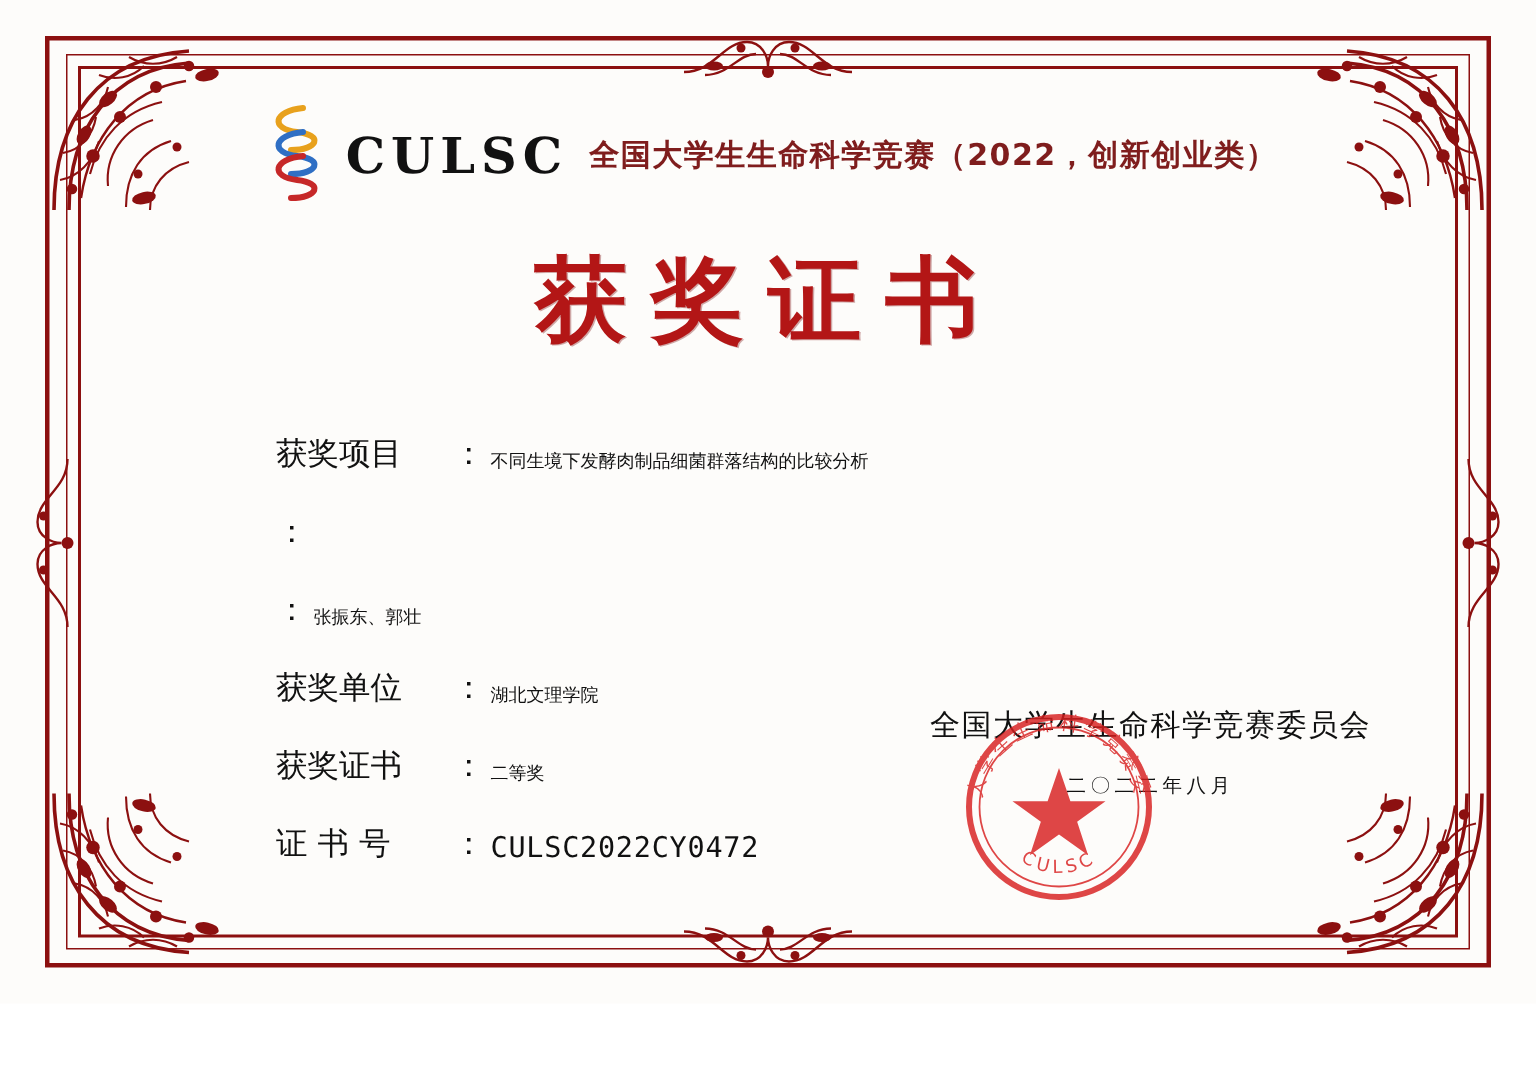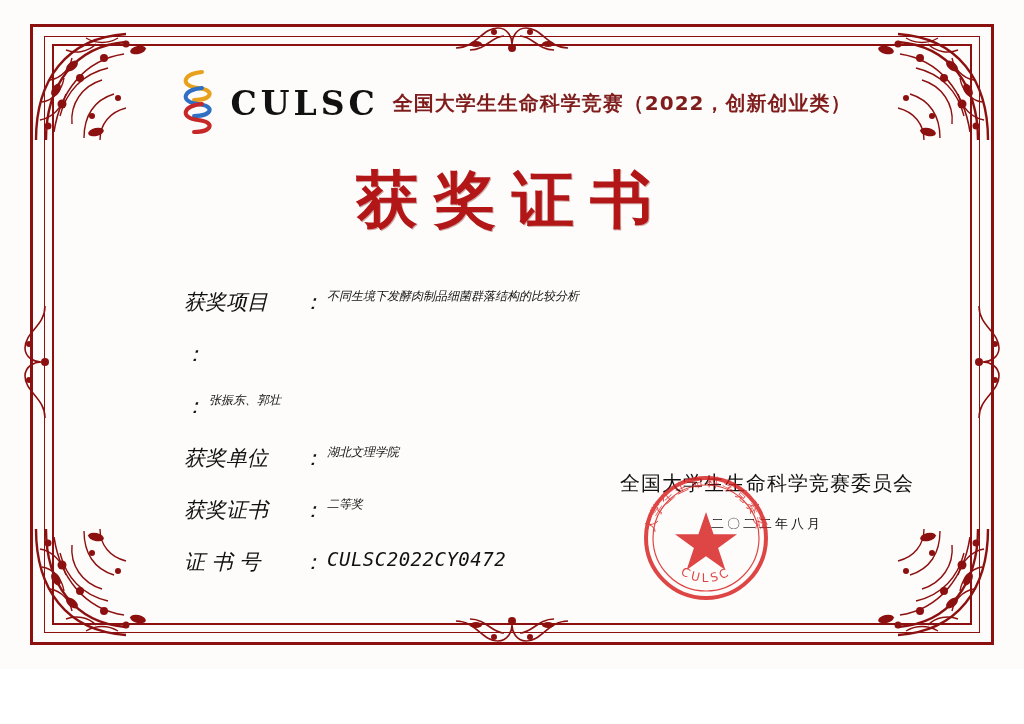--- a/index.html
+++ b/index.html
@@ -119,23 +119,22 @@
     text-shadow: 1px 1px 0 rgba(120,10,10,0.35);
     font-family: Liberation Mono, monospace;
   }
 
   .fields {
     margin-top: 46px;
     margin-left: 104px;
   }
   .field-row {
     display: flex;
-    align-items: flex-start;
+    align-items: flex-end;
     margin-bottom: 24px;
-    font-style: italic;
   }
   .field-label {
     width: 118px;
     flex: none;
     font-size: 21px;
     color: #111;
     letter-spacing: 0px;
   }
   .field-colon {
     flex: none;

